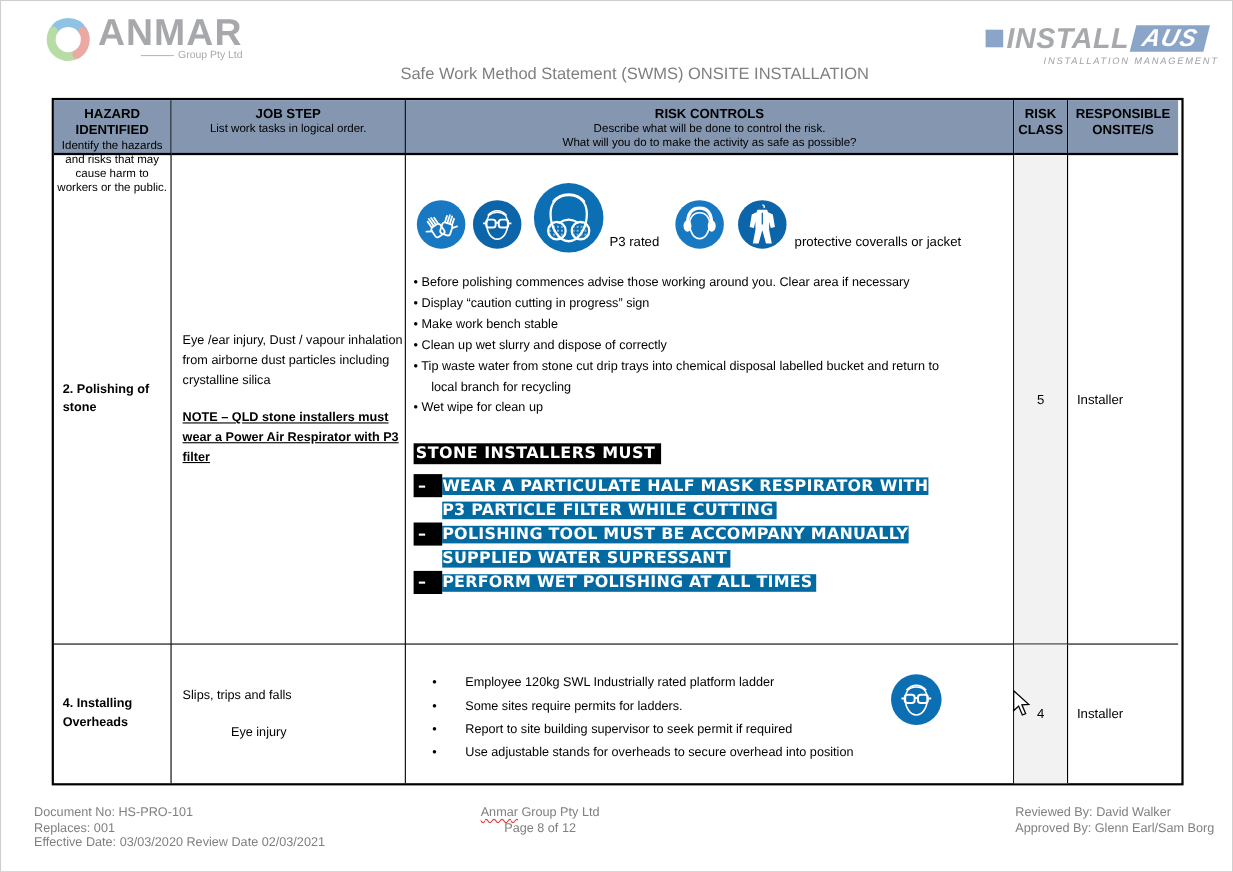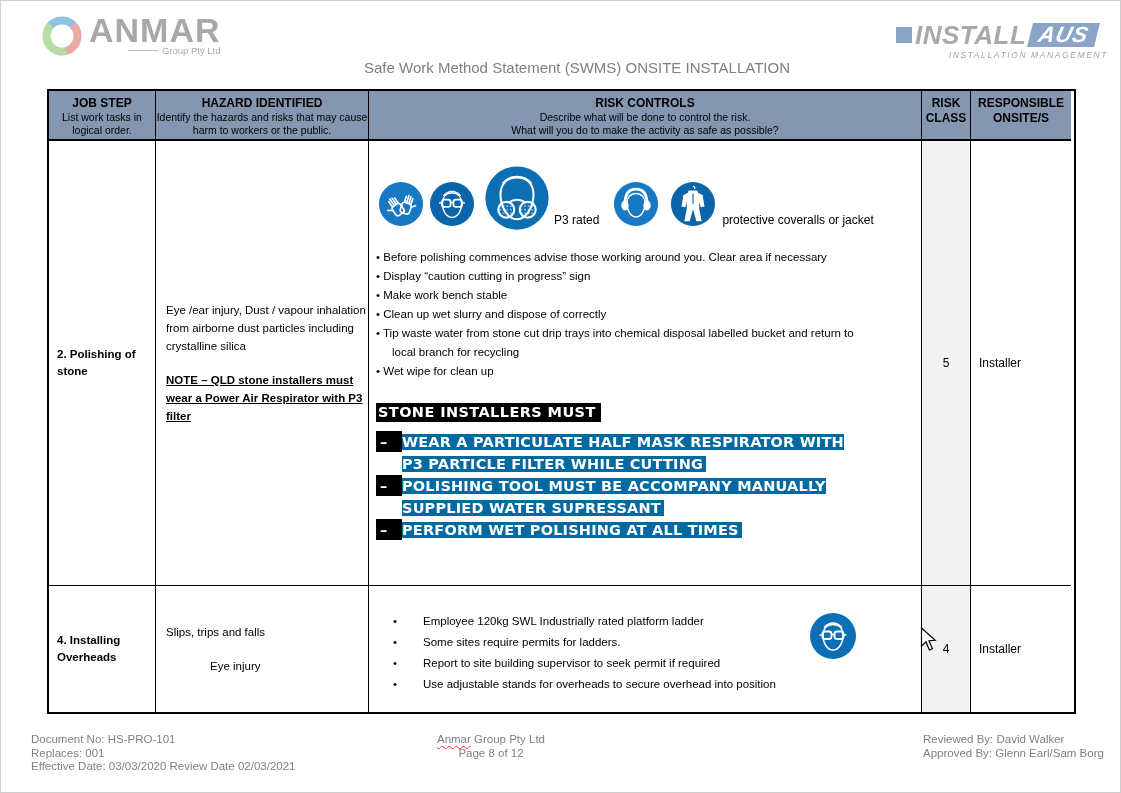--- a/index.html
+++ b/index.html
@@ -111,26 +111,26 @@
       </span>
     </div>
     <div id="ia-sub">INSTALLATION MANAGEMENT</div>
   </div>
 
   <div id="doc-title">Safe Work Method Statement (SWMS) ONSITE INSTALLATION</div>
 
   <div id="swms-table">
 
     <div class="cell hcell">
+      <div class="h-title">HAZARD IDENTIFIED</div>
+      <div class="h-sub">Identify the hazards and risks that may cause harm to workers or the public.</div>
+    </div>
+    <div class="cell hcell">
       <div class="h-title">JOB STEP</div>
       <div class="h-sub">List work tasks in logical order.</div>
-    </div>
-    <div class="cell hcell">
-      <div class="h-title">HAZARD IDENTIFIED</div>
-      <div class="h-sub">Identify the hazards and risks that may cause harm to workers or the public.</div>
     </div>
     <div class="cell hcell">
       <div class="h-title">RISK CONTROLS</div>
       <div class="h-sub">Describe what will be done to control the risk.</div>
       <div class="h-sub">What will you do to make the activity as safe as possible?</div>
     </div>
     <div class="cell hcell">
       <div class="h-title">RISK</div>
       <div class="h-title">CLASS</div>
     </div>

